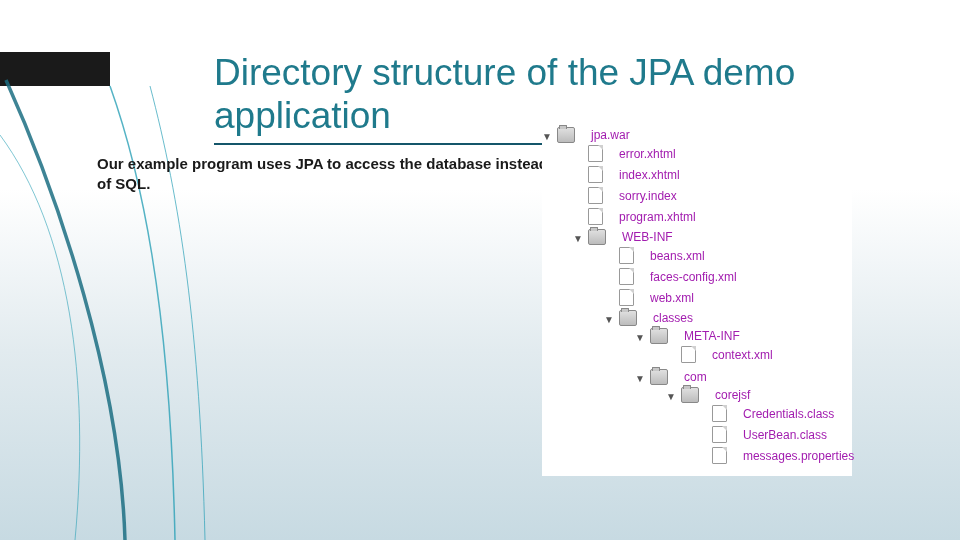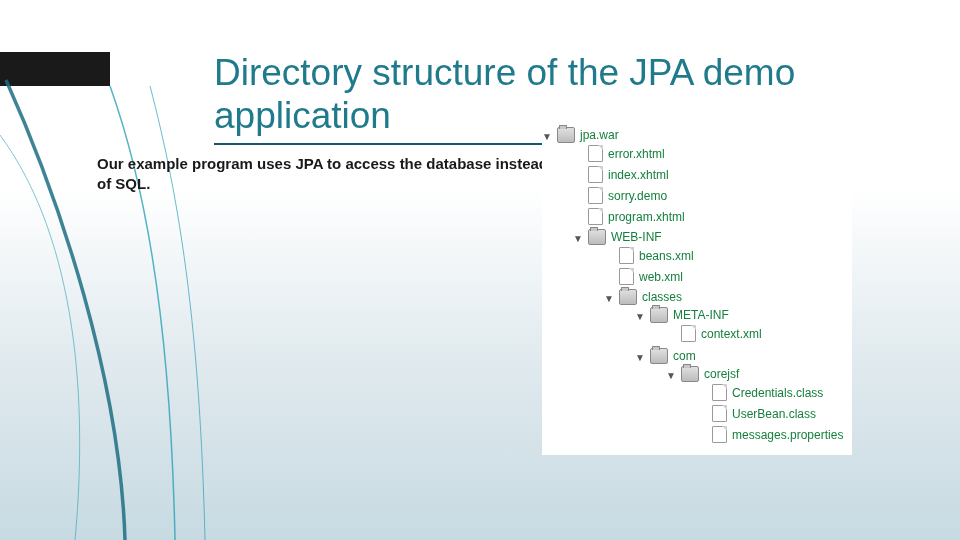--- a/index.html
+++ b/index.html
@@ -123,21 +123,22 @@
   .icon.file::before {
     content: "";
     position: absolute;
     right: -1px;
     top: -1px;
     width: 0; height: 0;
     border-left: 5px solid transparent;
     border-top: 5px solid #d0d0d0;
   }
   .label {
-    color: #15803d;
+    color: #a21caf;
+    margin-left: 11px;
   }
 </style>
 </head>
 <body>
 
 <div class="slide">
 
   <div class="top-bar"></div>
 
   <svg class="deco" width="960" height="540" style="left:0;top:0">
@@ -171,21 +172,21 @@
               <div class="row">
                 <span class="toggle blank">▼</span>
                 <span class="icon file"></span>
                 <span class="label">index.xhtml</span>
               </div>
             </li>
             <li>
               <div class="row">
                 <span class="toggle blank">▼</span>
                 <span class="icon file"></span>
-                <span class="label">sorry.demo</span>
+                <span class="label">sorry.index</span>
               </div>
             </li>
             <li>
               <div class="row">
                 <span class="toggle blank">▼</span>
                 <span class="icon file"></span>
                 <span class="label">program.xhtml</span>
               </div>
             </li>
             <li>
@@ -193,20 +194,27 @@
                 <span class="toggle">▼</span>
                 <span class="icon folder"></span>
                 <span class="label">WEB-INF</span>
               </div>
               <ul>
                 <li>
                   <div class="row">
                     <span class="toggle blank">▼</span>
                     <span class="icon file"></span>
                     <span class="label">beans.xml</span>
+                  </div>
+                </li>
+                <li>
+                  <div class="row">
+                    <span class="toggle blank">▼</span>
+                    <span class="icon file"></span>
+                    <span class="label">faces-config.xml</span>
                   </div>
                 </li>
                 <li>
                   <div class="row">
                     <span class="toggle blank">▼</span>
                     <span class="icon file"></span>
                     <span class="label">web.xml</span>
                   </div>
                 </li>
                 <li>

